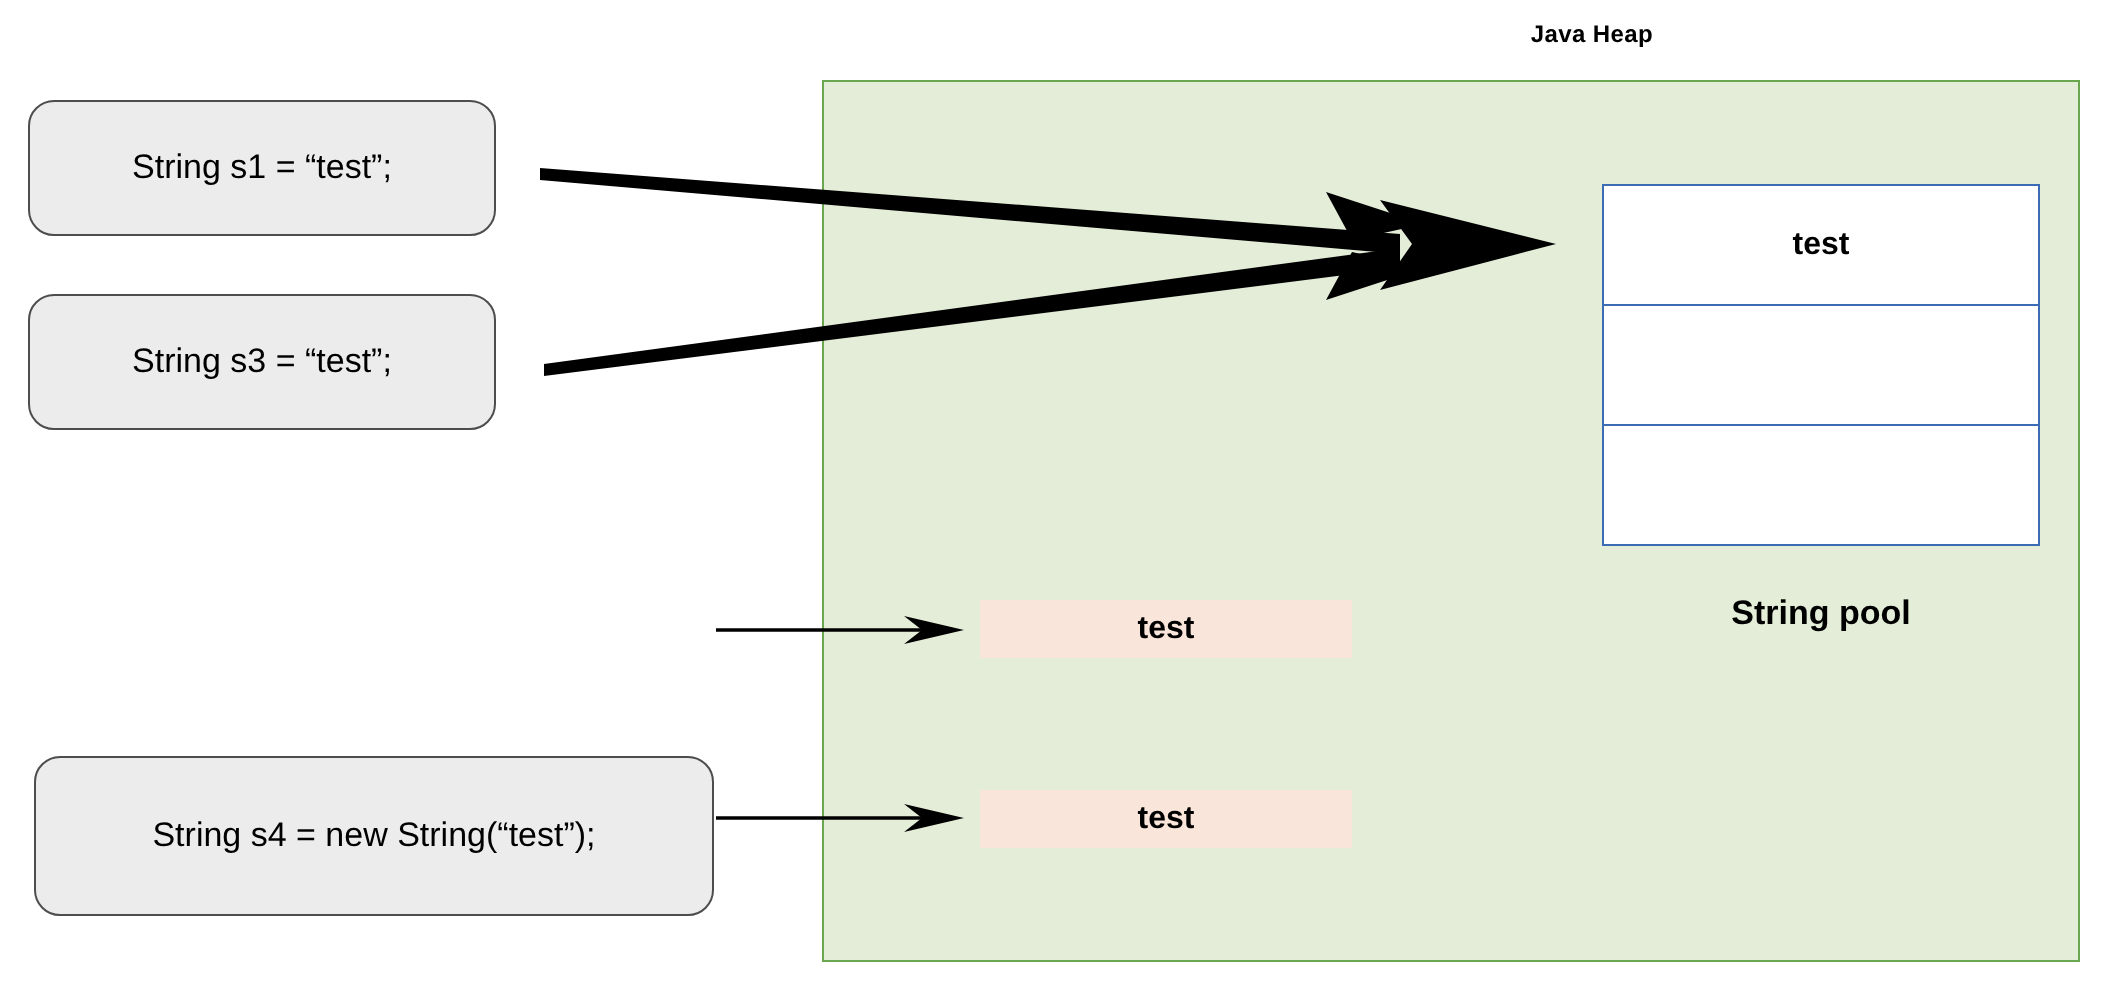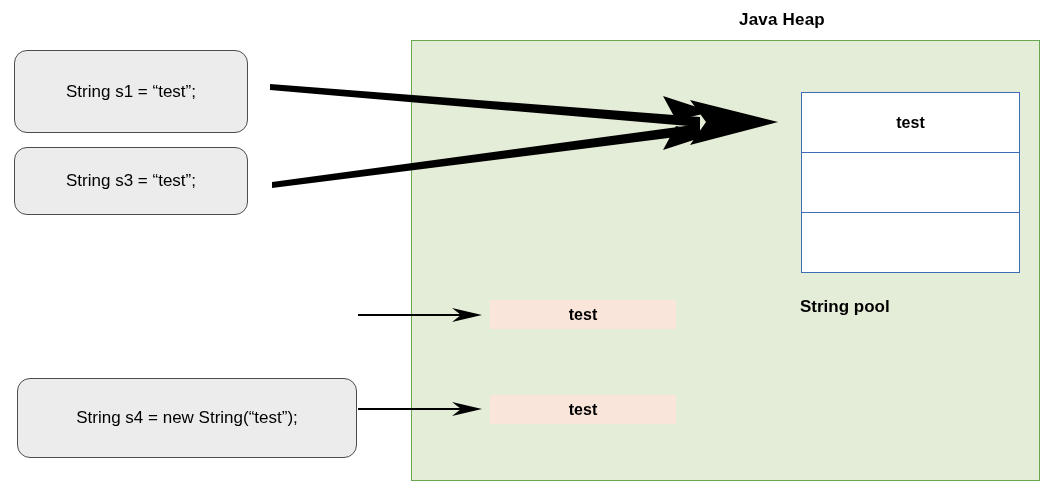--- a/index.html
+++ b/index.html
@@ -24,45 +24,45 @@
     left: 411px;
     top: 40px;
     width: 629px;
     height: 441px;
     background: #e3edd7;
     border: 1.5px solid #6aa84f;
     box-sizing: border-box;
   }
   .heap-title {
     position: absolute;
-    left: 662px;
+    left: 676px;
     top: 10px;
     width: 240px;
     text-align: center;
-    font-size: 17px;
+    font-size: 12px;
     font-weight: bold;
     color: #000000;
     letter-spacing: 0.2px;
   }
 
   
   .stmt-box {
     position: absolute;
     background: #ececec;
     border: 1.3px solid #4d4d4d;
     border-radius: 13px;
     box-sizing: border-box;
     display: flex;
     align-items: center;
     justify-content: center;
     font-size: 17px;
     color: #000000;
     white-space: nowrap;
   }
-  #stmt-s1 { left: 14px;  top: 50px;  width: 234px; height: 83px; }
+  #stmt-s1 { left: 14px;  top: 50px;  width: 234px; height: 68px; }
   #stmt-s3 { left: 14px;  top: 147px; width: 234px; height: 68px; }
   #stmt-s2 { left: 17px;  top: 283px; width: 340px; height: 62px; }
   #stmt-s4 { left: 17px;  top: 378px; width: 340px; height: 80px; }
 
   
   .pool-table {
     position: absolute;
     left: 801px;
     top: 92px;
     width: 219px;
@@ -84,20 +84,21 @@
   }
   .pool-row:last-child {
     border-bottom: none;
     height: 58px;
   }
   .pool-label {
     position: absolute;
     left: 800px;
     top: 297px;
     width: 221px;
+    text-align: center;
     font-size: 17px;
     font-weight: bold;
     color: #000000;
   }
 
   
   .heap-obj {
     position: absolute;
     background: #fae5da;
     box-sizing: border-box;

